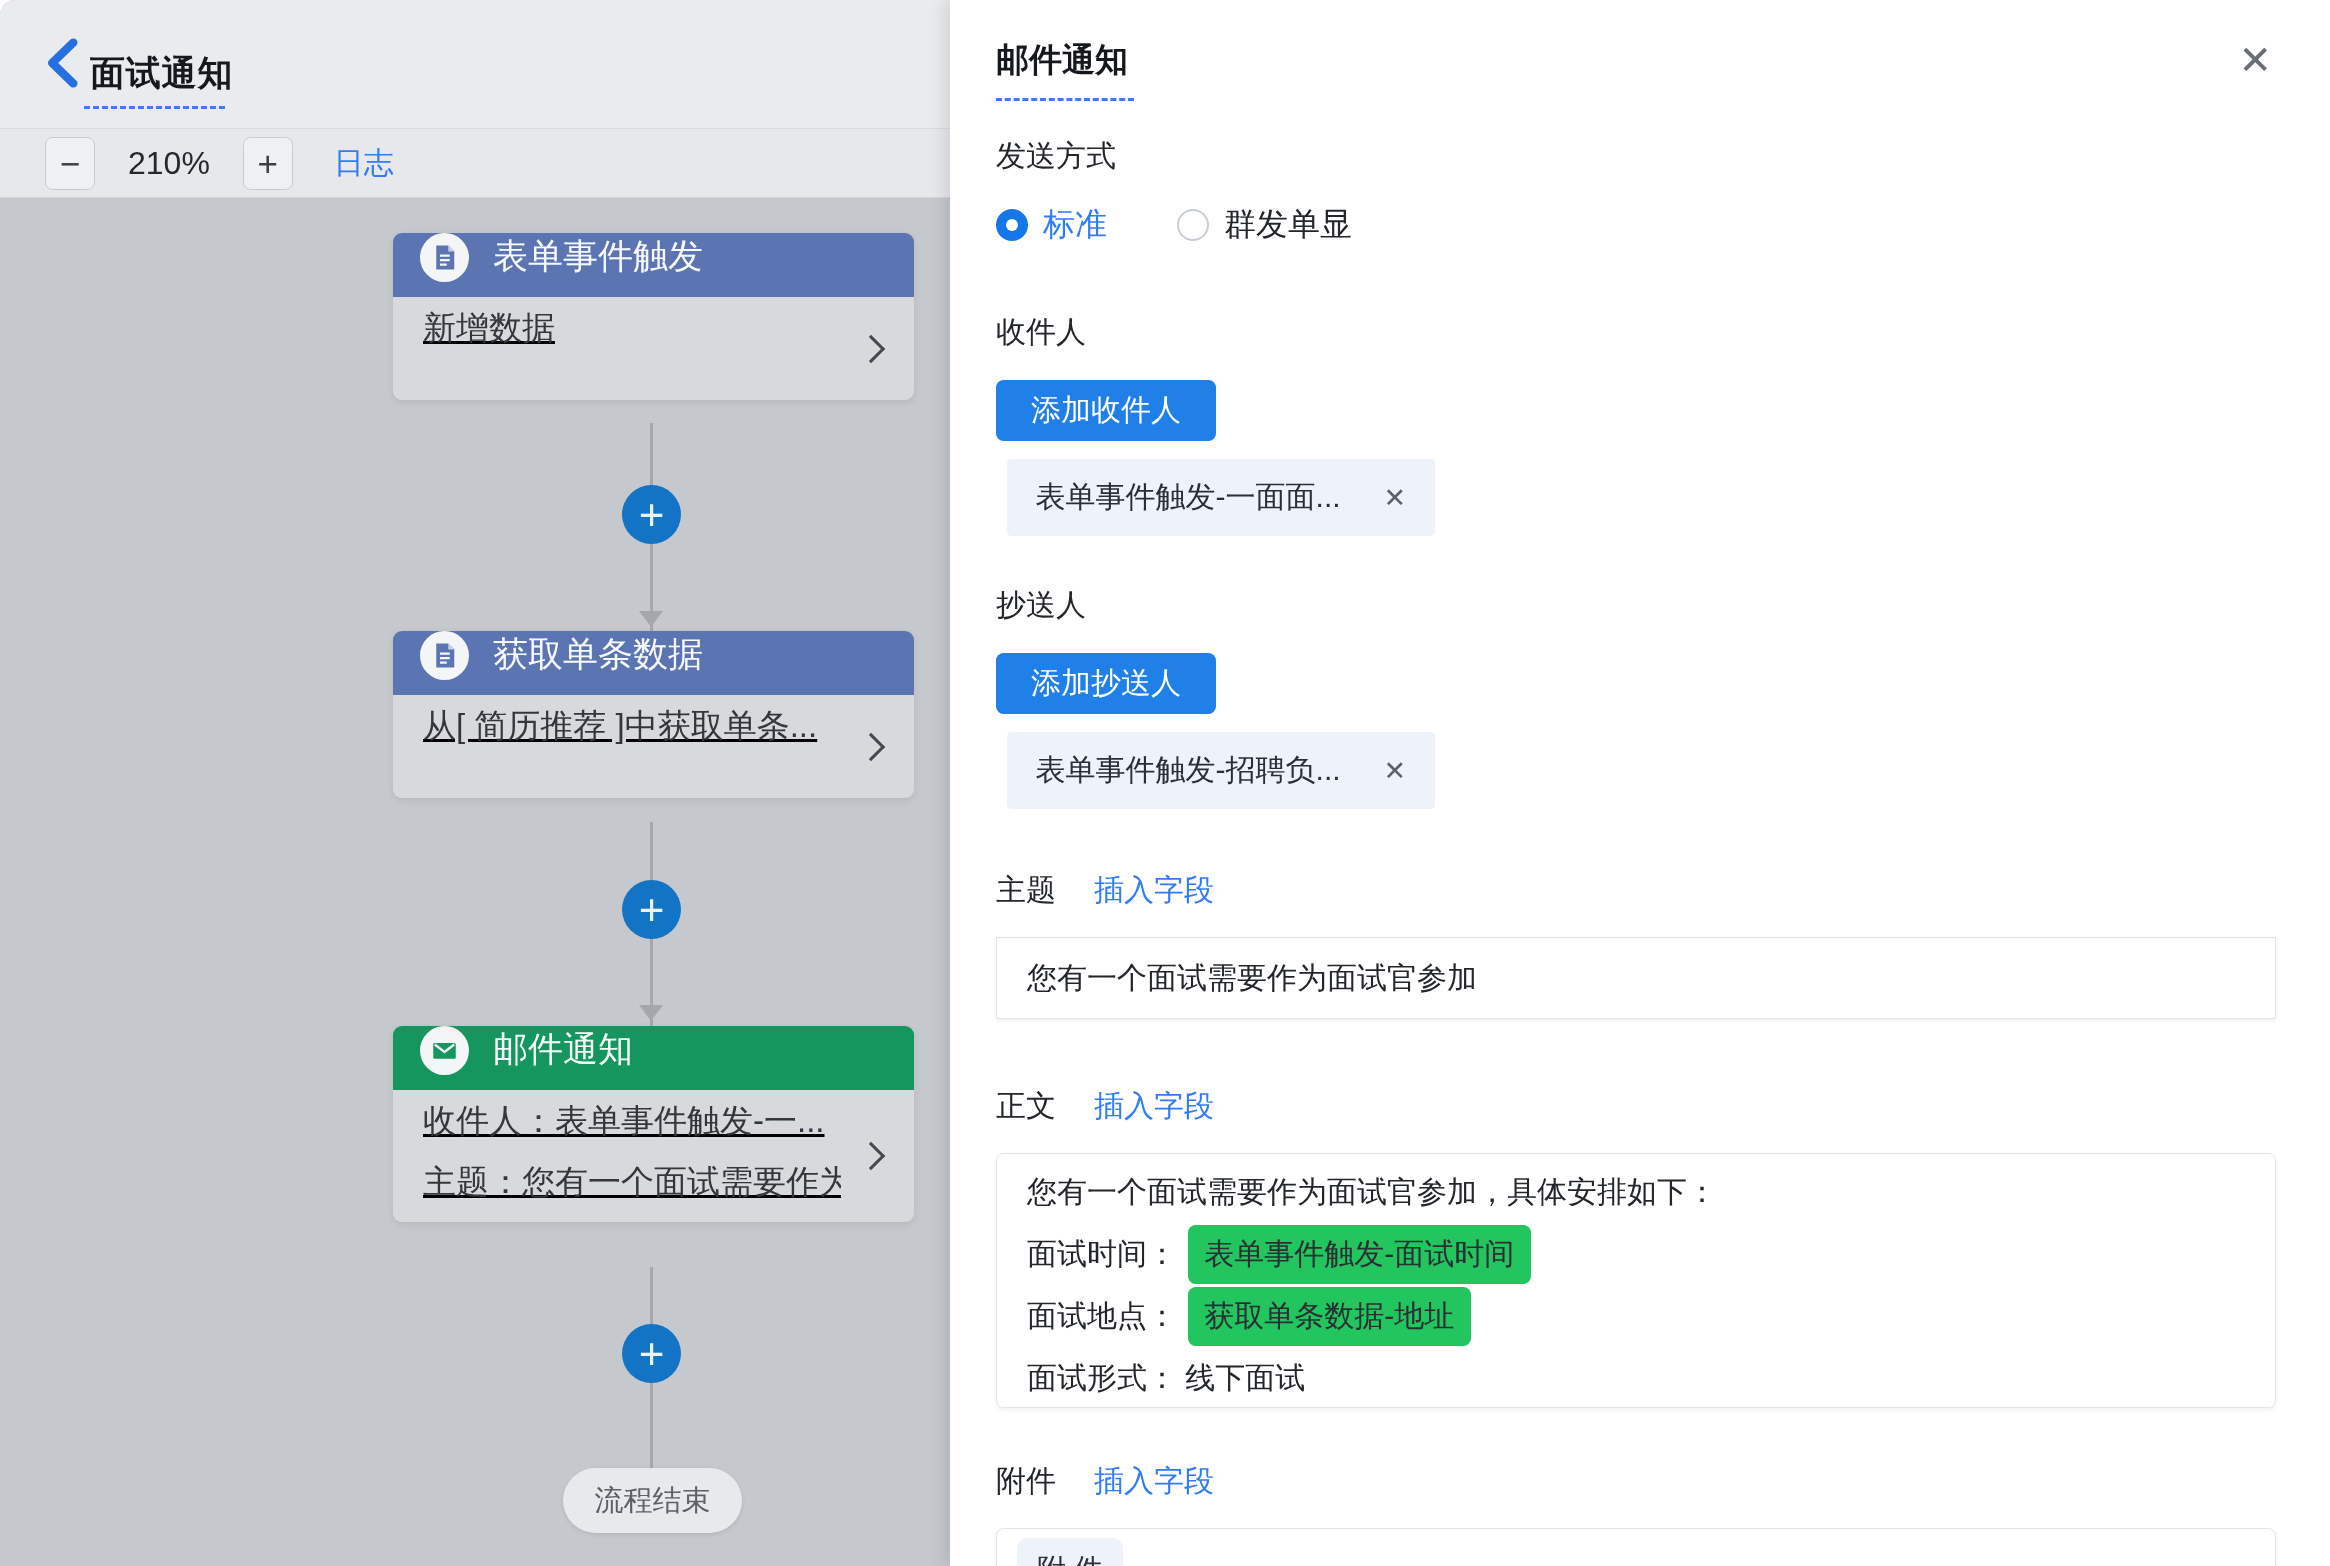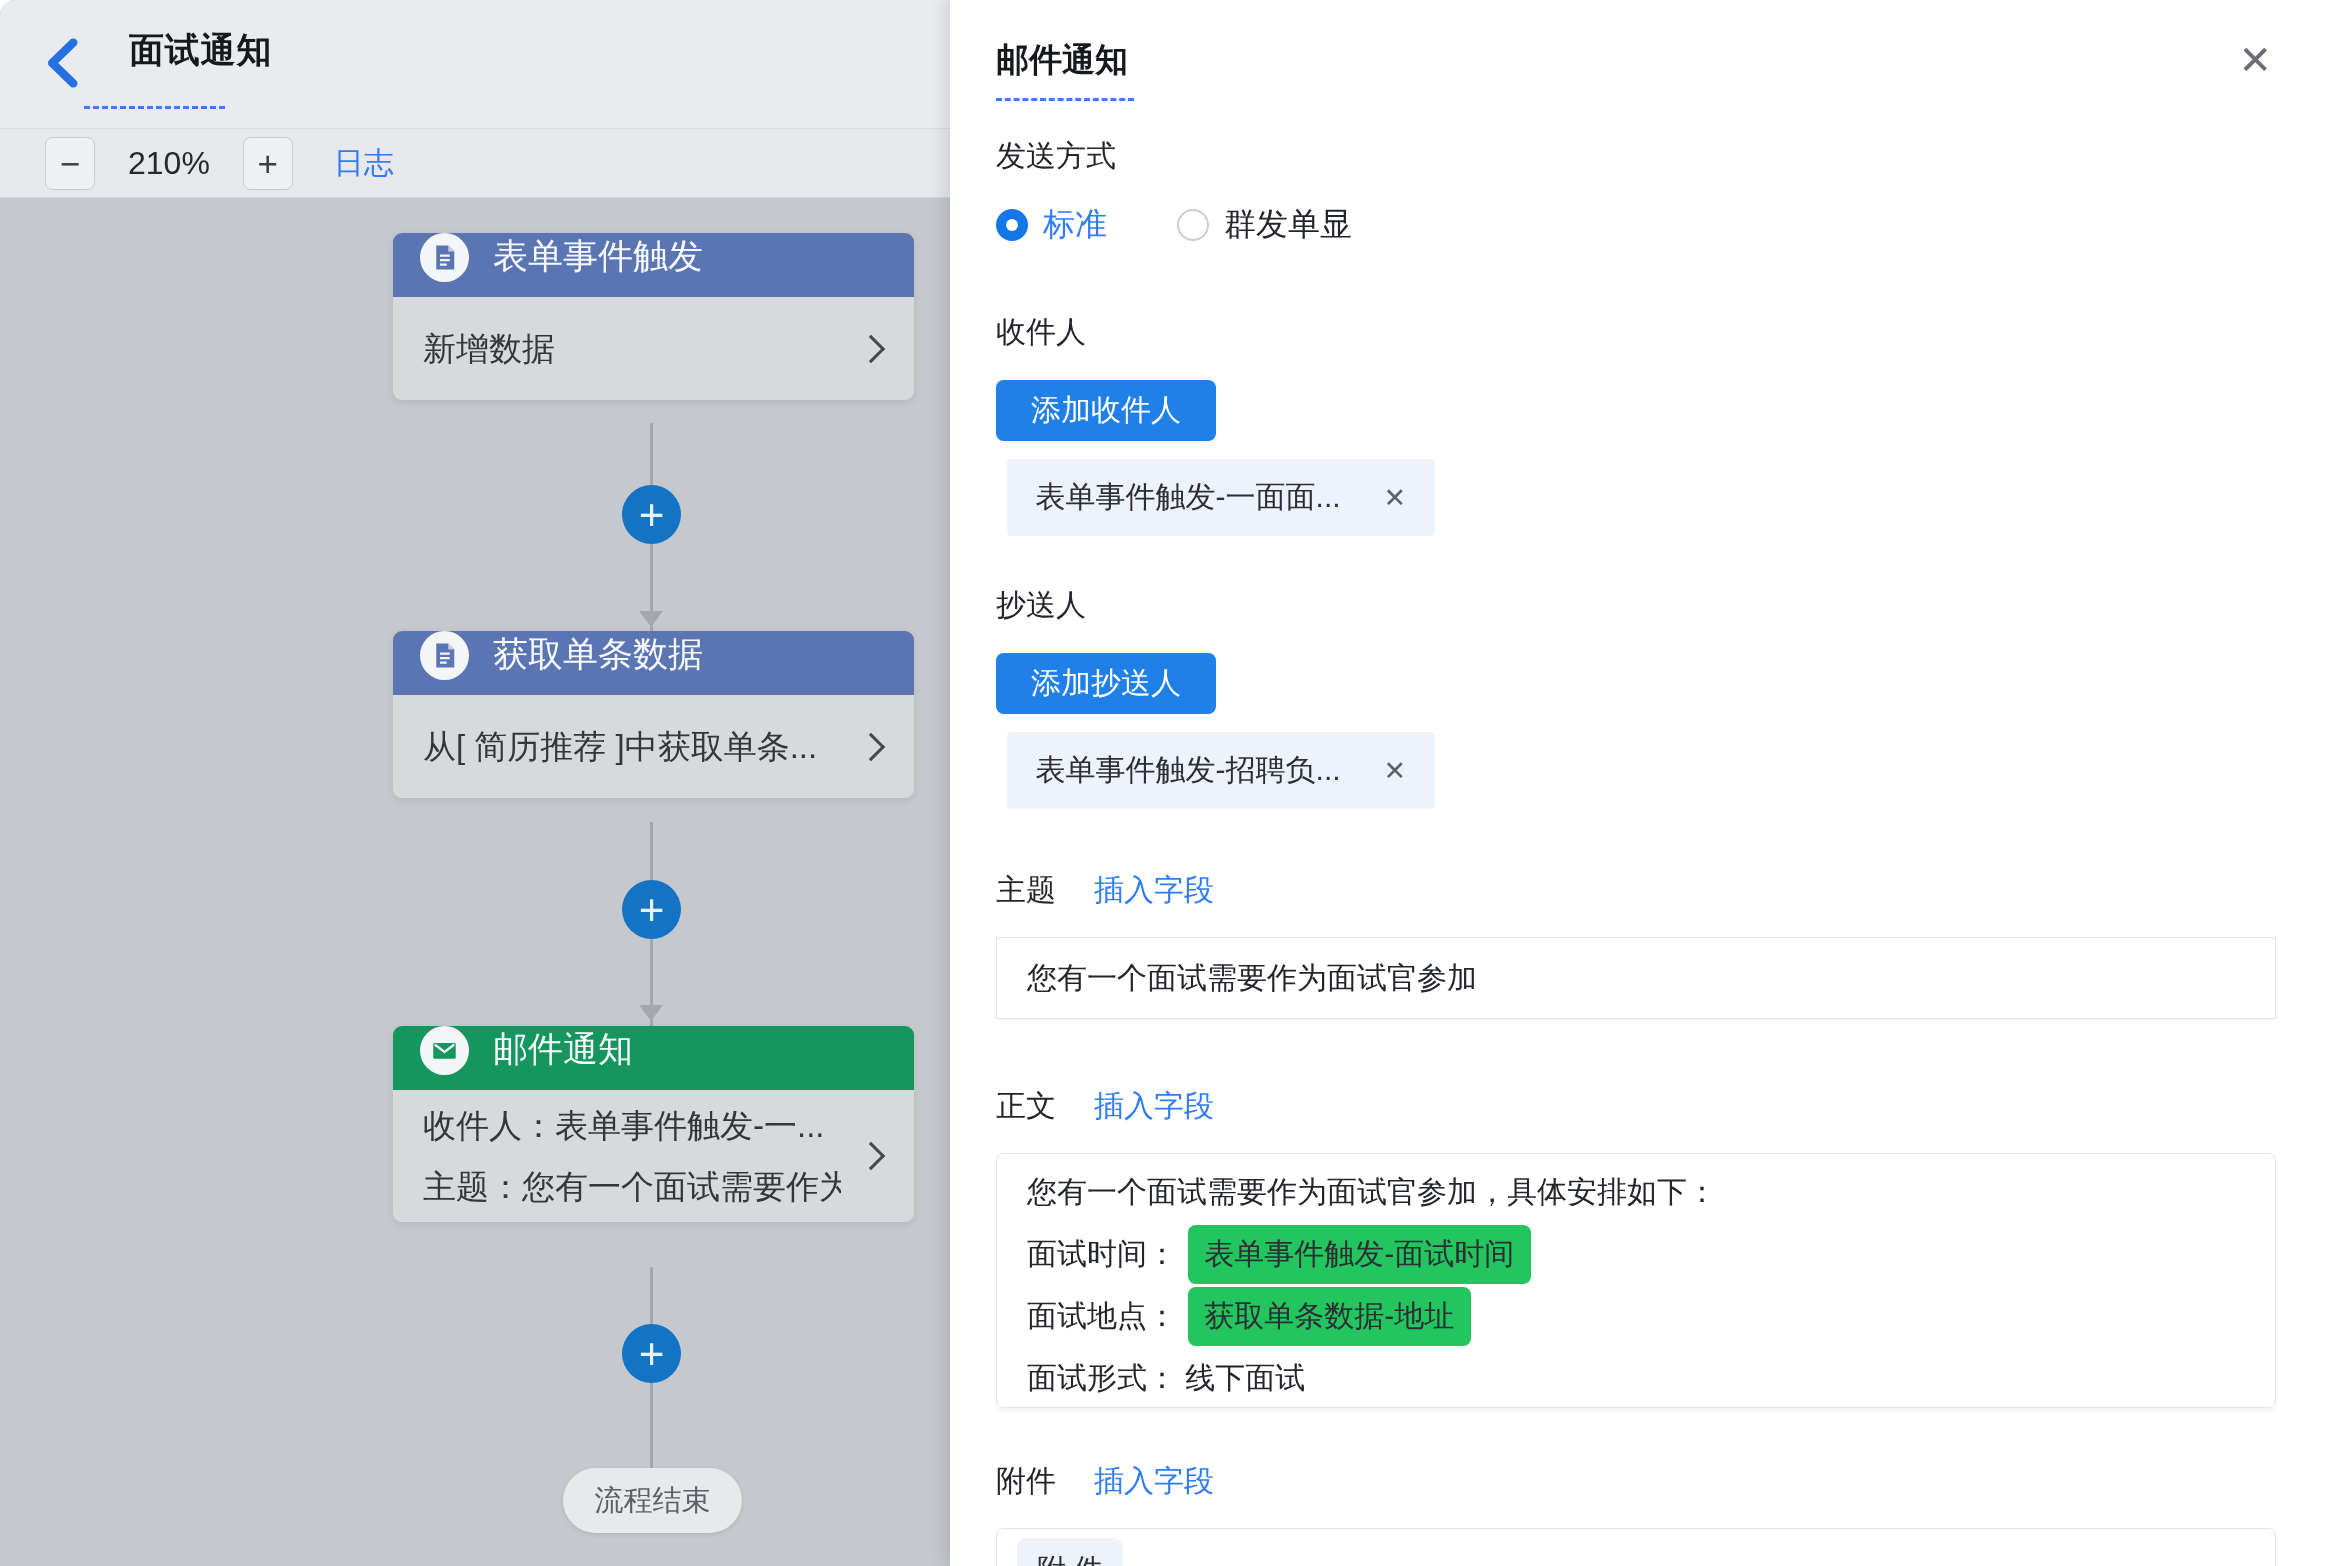--- a/index.html
+++ b/index.html
@@ -7,40 +7,40 @@
   body { font-family:"Liberation Sans","DejaVu Sans",sans-serif; }
 
   .app { position:relative; width:2330px; height:1567px; background:#c5c8cc; overflow:hidden; border-top-left-radius:15px; }
 
   
   .canvas-area { position:absolute; left:0; top:0; width:950px; height:1567px; }
 
   .top-header { position:absolute; left:0; top:0; width:950px; height:128px; background:#e9ebee; }
   .back-icon { position:absolute; left:43px; top:38px; width:38px; height:50px; cursor:pointer; }
   .back-icon svg { width:100%; height:100%; }
-  .flow-title { position:absolute; left:90px; top:27px; font-size:35px; font-weight:600; color:#15181c; letter-spacing:0.8px;margin-left:39px; }
+  .flow-title { position:absolute; left:90px; top:50px; font-size:35px; font-weight:600; color:#15181c; letter-spacing:0.8px; }
   .flow-title-underline { position:absolute; left:84px; top:106px; width:141px; border-bottom:3.8px dashed #3f7bf0; }
 
   .toolbar { position:absolute; left:0; top:128px; width:950px; height:70px; background:#e6e8eb;
              border-top:1.5px solid #dadde0; border-bottom:1.5px solid #d2d5d9; display:flex; align-items:center; }
   .zoom-btn { width:50px; height:53px; border:1.5px solid #c7cbd0; border-radius:7.6px; background:#eef0f2;
               color:#3c4045; font-size:35px; line-height:1; display:flex; align-items:center; justify-content:center; cursor:pointer; }
   .zoom-btn.minus { margin-left:45px; }
   .zoom-level { font-size:32px; color:#25292e; margin:0 33px; }
   .log-link { font-size:30px; color:#2f7cf6; margin-left:41px; cursor:pointer; }
 
   
   .node { position:absolute; left:393px; width:521px; border-radius:9px; box-shadow:0 2.3px 7.6px rgba(0,0,0,0.08); }
   .node-header { height:64px; display:flex; align-items:flex-start; padding:0 27px; border-radius:9px 9px 0 0; }
   .node-header.blue { background:#5b74b2; }
   .node-header.green { background:#14965e; }
   .node-icon { width:49px; height:49px; border-radius:50%; background:#f4f5f7; display:flex; align-items:center; justify-content:center; flex:0 0 auto; }
   .node-icon svg { width:27px; height:27px; }
   .node-title { color:rgba(255,255,255,0.96); font-size:35px; margin-left:24px; white-space:nowrap; }
-  .node-body { position:relative; background:#d7d9dd; border-radius:0 0 9px 9px; padding:0 73px 0 30px; display:flex; flex-direction:column; justify-content:center; }
+  .node-body { position:relative; background:#d7d9dd; border-radius:0 0 9px 9px; padding:0 73px 0 30px; display:flex; flex-direction:column; justify-content:flex-start;text-decoration:underline; }
   .node-body.single { height:103px; }
   .node-body.double { height:132px; }
   .node-body-text { font-size:33px; color:#33373c; white-space:nowrap; overflow:hidden; line-height:61px; }
   .chevron-right { position:absolute; right:33px; top:50%; width:20px; height:20px; border-top:3.8px solid #44484e; border-right:3.8px solid #44484e;
                    transform:translateY(-50%) rotate(45deg); }
 
   .conn-line { position:absolute; left:650px; width:3px; background:#a4a8ad; }
   .conn-arrow { position:absolute; left:639px; width:0; height:0; border-left:12px solid transparent; border-right:12px solid transparent; border-top:16.7px solid #a4a8ad; }
   .plus-circle { position:absolute; left:622px; width:59px; height:59px; border-radius:50%; background:#1373c4; color:#e9f1fa;
                  display:flex; align-items:center; justify-content:center; font-size:44px; font-weight:300; line-height:1; cursor:pointer; }

